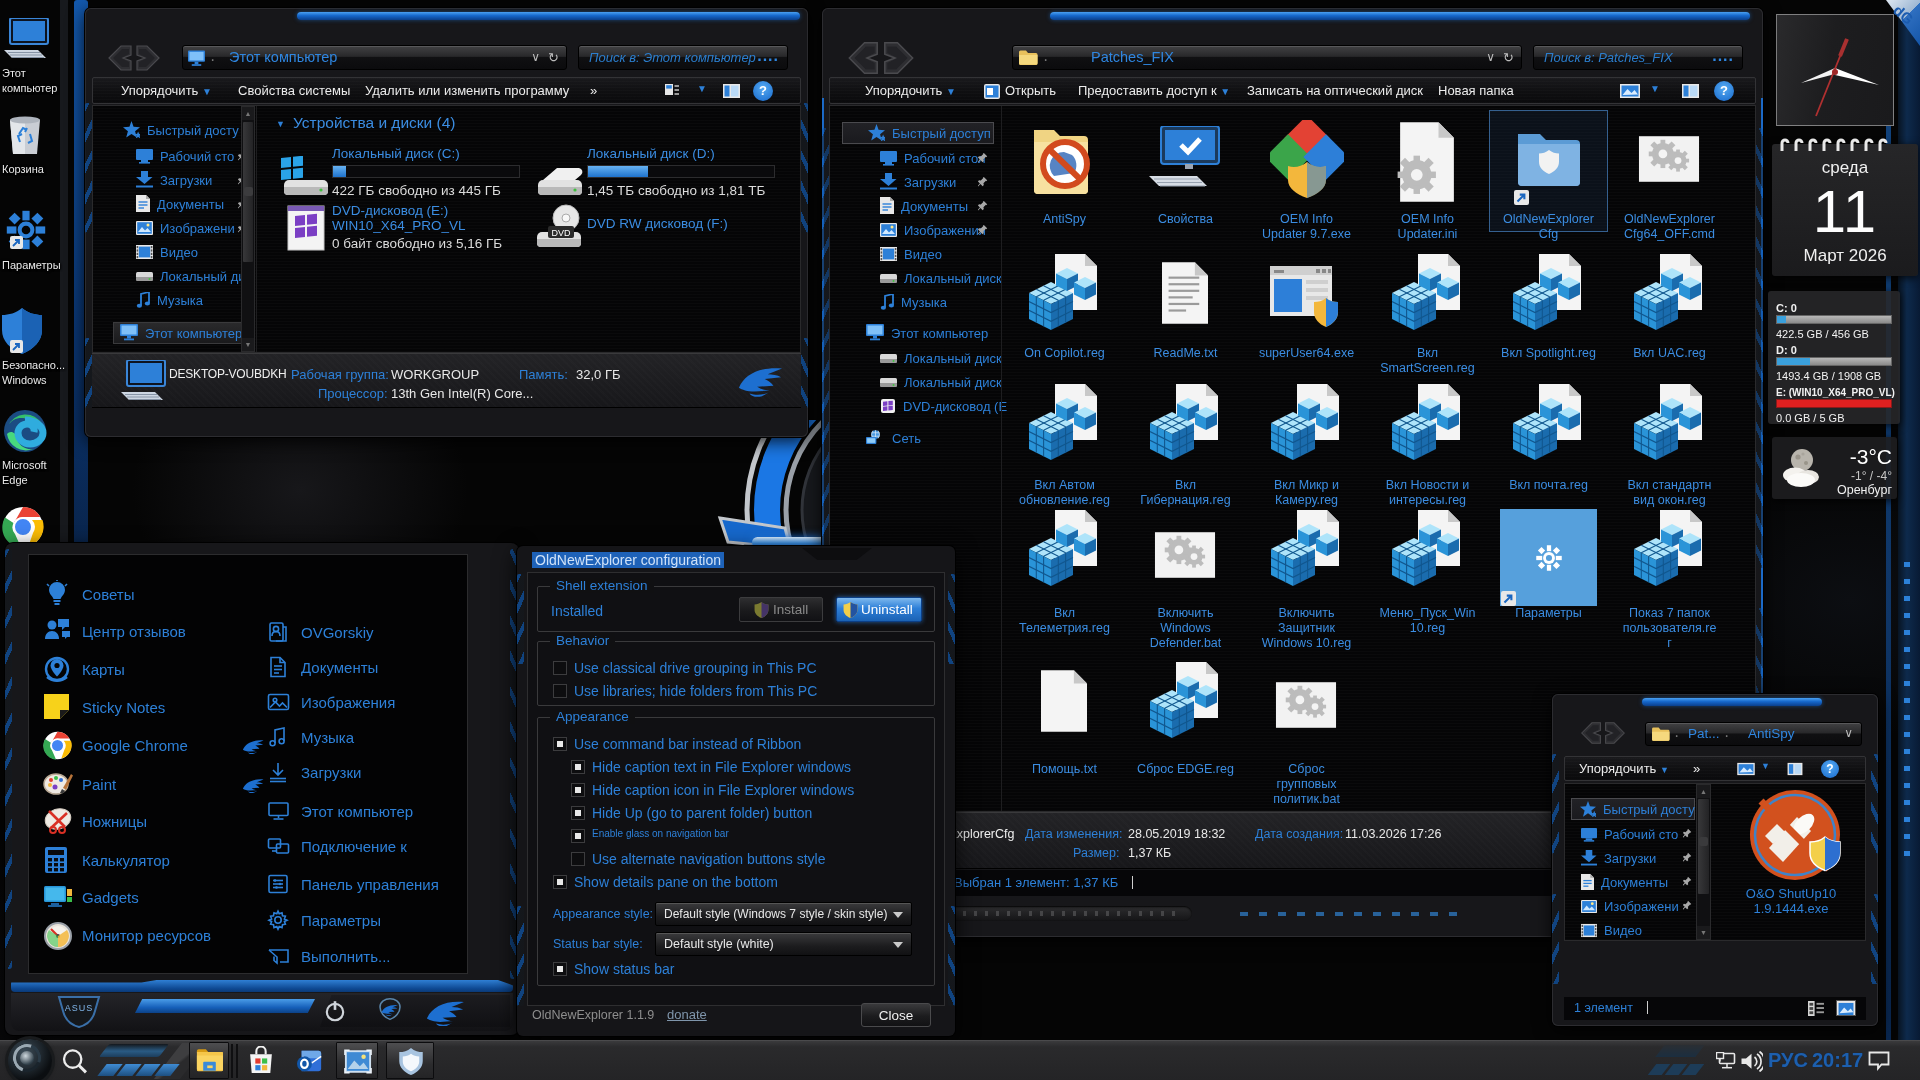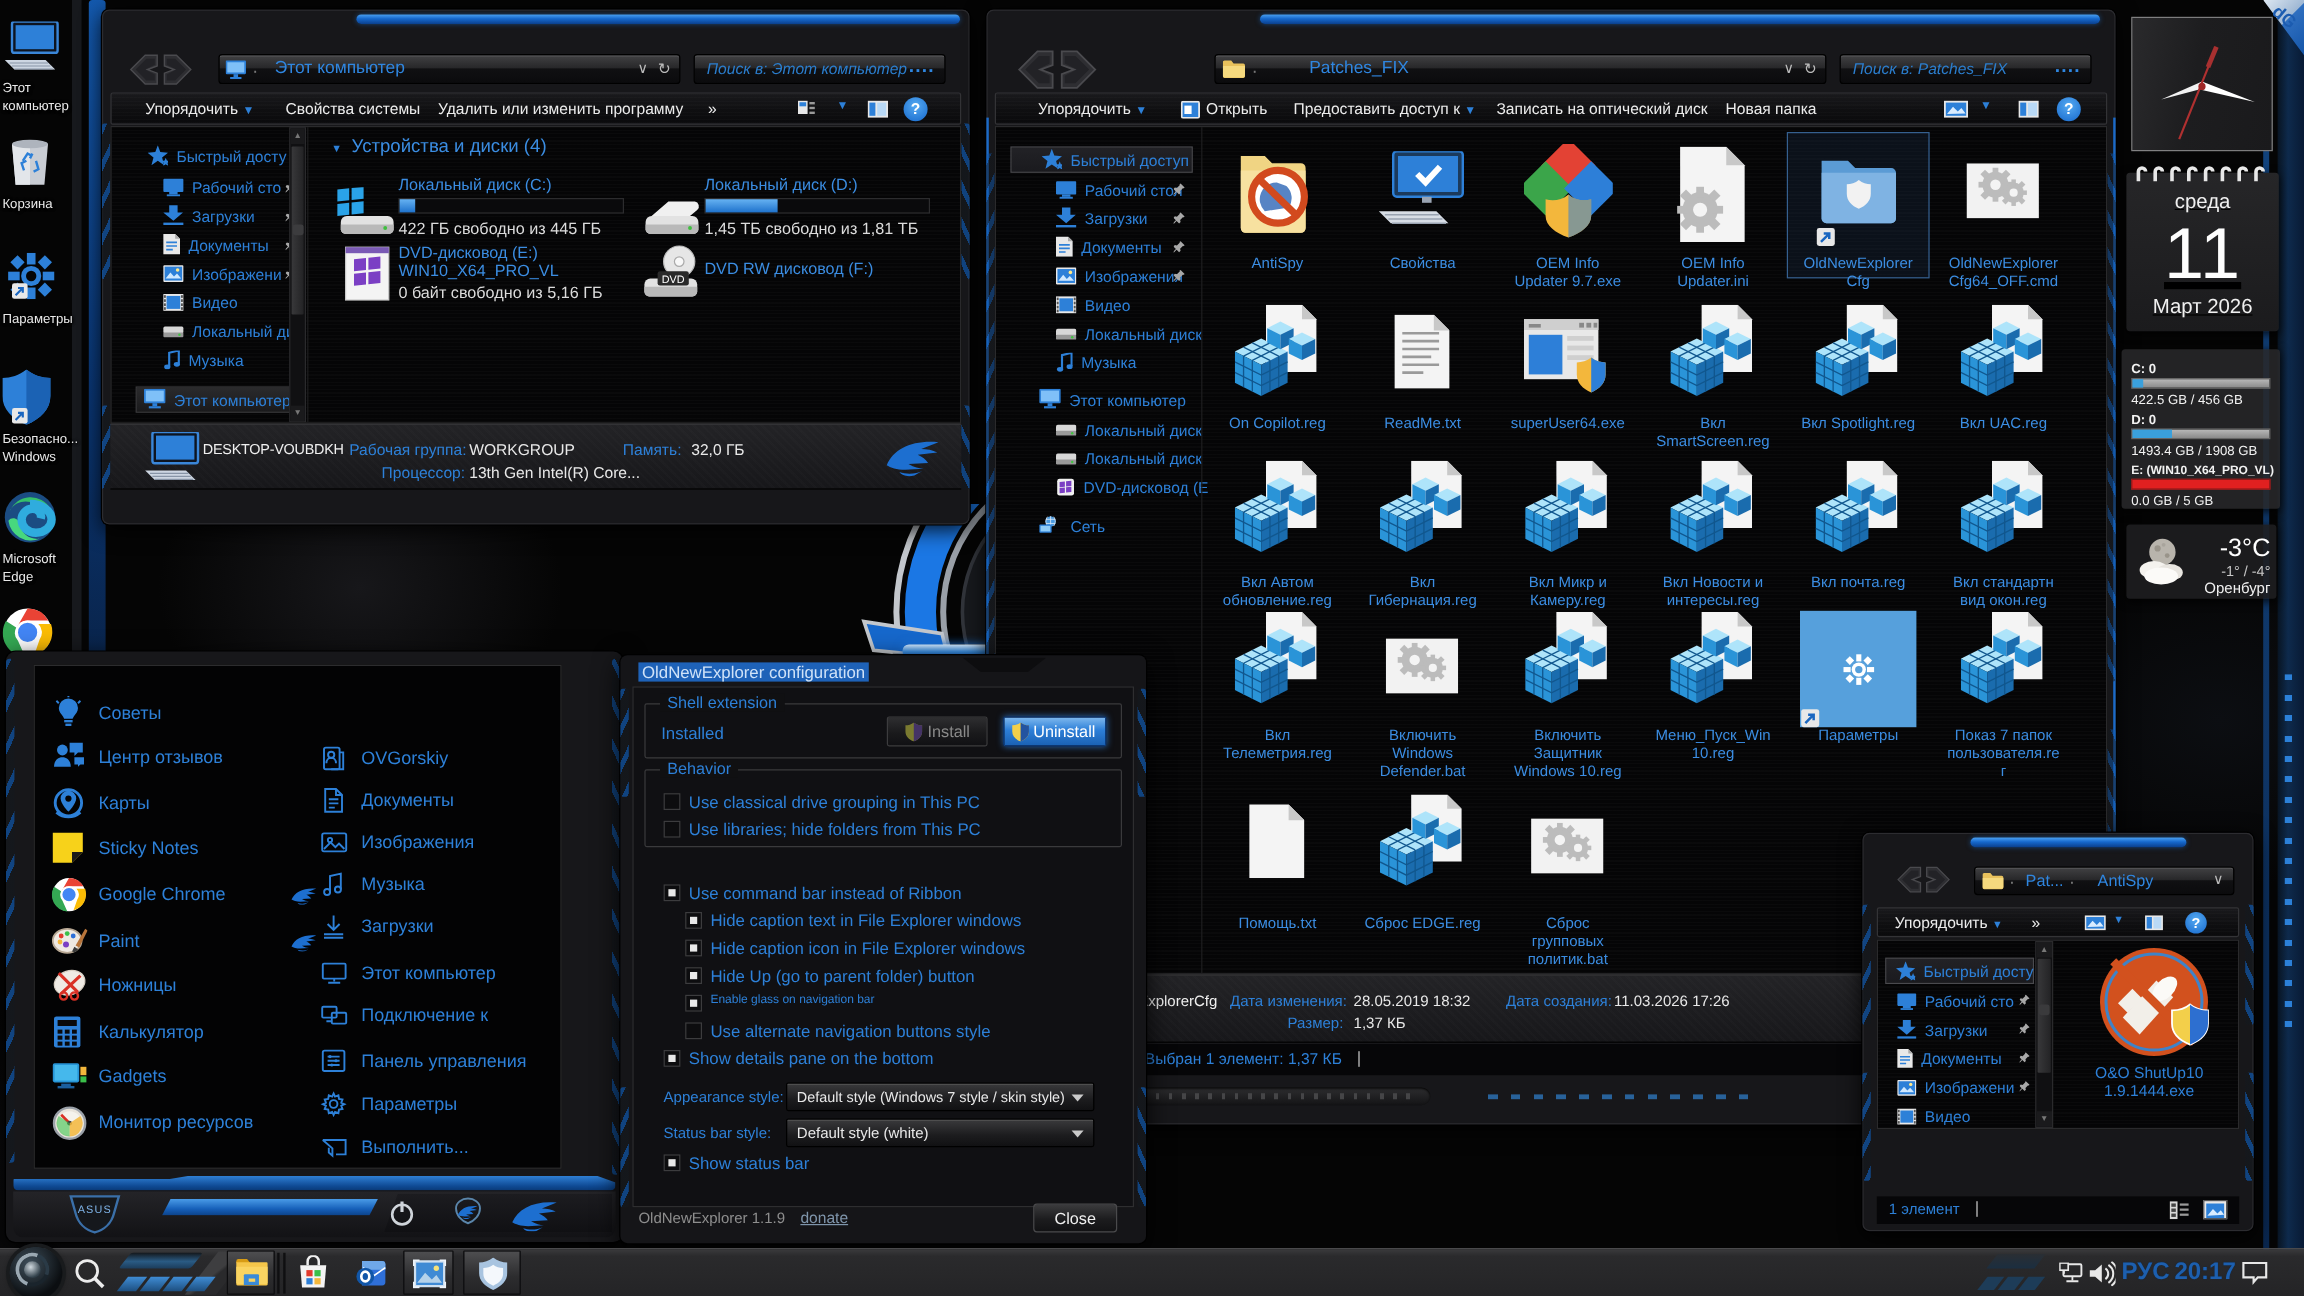--- a/index.html
+++ b/index.html
@@ -784,21 +784,21 @@
    <g transform="translate(58,57)">
     <polygon points="0,-4 -34,11 0,2" fill="#f2f2f2"></polygon>
     <polygon points="0,-4 44,13 0,3" fill="#fff"></polygon>
     <line x1="12" y1="-33" x2="-19" y2="44" stroke="#b03030" stroke-width="1.8"></line>
     <line x1="12" y1="-33" x2="5" y2="-16" stroke="#a83030" stroke-width="4"></line>
     <circle cx="0" cy="0" r="3" fill="#a02828"></circle>
    </g>
   </svg>
  </div>
 
- <div class="abs" style="left:1772px;top:144px;width:127px;height:132px;background:linear-gradient(180deg,#262628,#1b1b1d);border-radius:3px;box-shadow:0 2px 8px rgba(0,0,0,.8);text-decoration:underline;">
+ <div class="abs" style="left:1772px;top:144px;width:146px;height:132px;background:linear-gradient(180deg,#262628,#1b1b1d);border-radius:3px;box-shadow:0 2px 8px rgba(0,0,0,.8);">
   <svg class="abs" style="left:4px;top:-7px" width="118" height="16" viewBox="0 0 118 16">
         <g stroke="#e8e8e8" stroke-width="3" fill="none">
   <path d="M6,14 v-8 a3,3 0 0 1 6,0" transform="translate(0,0)"></path>
           <path d="M6,14 v-8 a3,3 0 0 1 6,0" transform="translate(14,0)"></path>
           <path d="M6,14 v-8 a3,3 0 0 1 6,0" transform="translate(28,0)"></path>
           <path d="M6,14 v-8 a3,3 0 0 1 6,0" transform="translate(42,0)"></path>
           <path d="M6,14 v-8 a3,3 0 0 1 6,0" transform="translate(56,0)"></path>
           <path d="M6,14 v-8 a3,3 0 0 1 6,0" transform="translate(70,0)"></path>
           <path d="M6,14 v-8 a3,3 0 0 1 6,0" transform="translate(84,0)"></path>
           <path d="M6,14 v-8 a3,3 0 0 1 6,0" transform="translate(98,0)"></path>
@@ -1060,20 +1060,23 @@
  </div>
 
  <div class="grp" style="left:20px;top:95px;width:398px;height:65px;">
       <b>Behavior</b>
     </div>
  <div class="chk" style="left:36px;top:115px;"></div>
     <span class="abs" style="left:57px;top:114px;color:#2d80d8;font-size:14px;">Use classical drive grouping in This PC</span>
  <div class="chk" style="left:36px;top:138px;"></div>
     <span class="abs" style="left:57px;top:137px;color:#2d80d8;font-size:14px;">Use libraries; hide folders from This PC</span>
 
+ <div class="grp" style="left:20px;top:171px;width:398px;height:269px;">
+      <b>Appearance</b>
+    </div>
  <div class="chk on" style="left:36px;top:191px;"></div>
     <span class="abs" style="left:57px;top:190px;color:#2d80d8;font-size:14px;">Use command bar instead of Ribbon</span>
  <div class="chk on" style="left:54px;top:214px;"></div>
     <span class="abs" style="left:75px;top:213px;color:#2d80d8;font-size:14px;">Hide caption text in File Explorer windows</span>
  <div class="chk on" style="left:54px;top:237px;"></div>
     <span class="abs" style="left:75px;top:236px;color:#2d80d8;font-size:14px;">Hide caption icon in File Explorer windows</span>
  <div class="chk on" style="left:54px;top:260px;"></div>
     <span class="abs" style="left:75px;top:259px;color:#2d80d8;font-size:14px;">Hide Up (go to parent folder) button</span>
  <div class="chk on" style="left:54px;top:283px;"></div>
     <span class="abs" style="left:75px;top:282px;color:#2d80d8;font-size:10px;">Enable glass on navigation bar</span>

